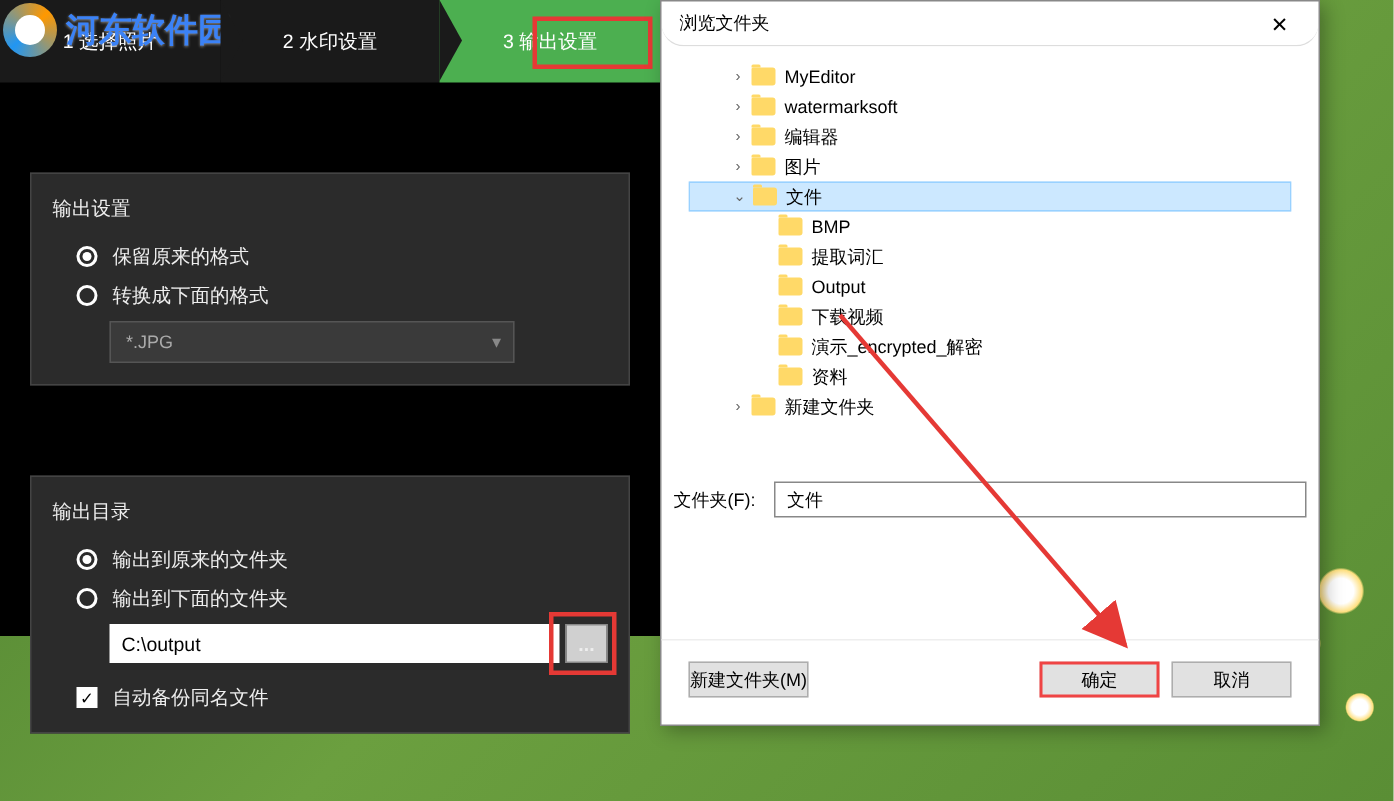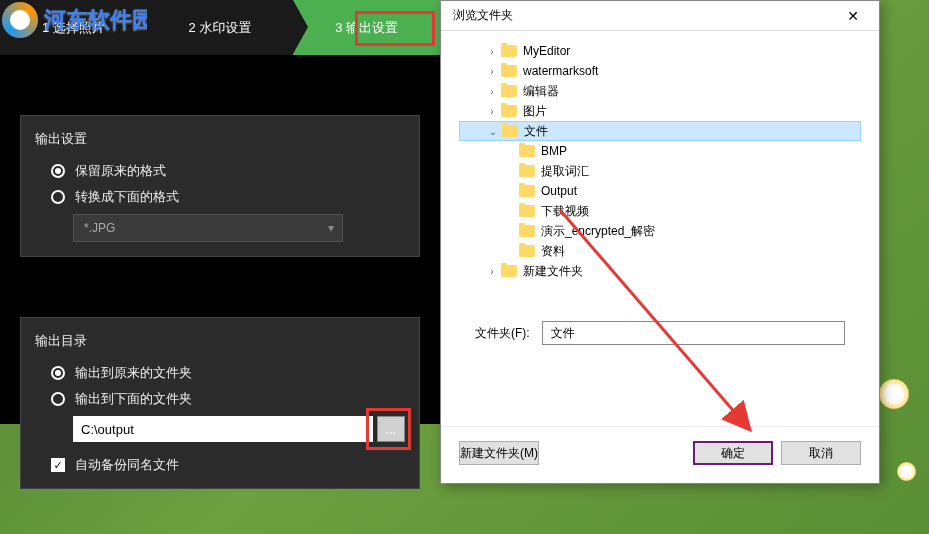--- a/index.html
+++ b/index.html
@@ -37,39 +37,39 @@
 .path-row { display: flex; align-items: center; margin: 8px 0 0 38px; position: relative; }
 .path-input { flex: 1; background: #fff; color: #000; padding: 5px 8px; font-size: 13px; border: none; height: 26px; }
 .path-button { width: 28px; height: 26px; background: #d0d0d0; border: 1px solid #888; margin-left: 4px; display: flex; align-items: center; justify-content: center; font-weight: bold; font-size: 13px; cursor: pointer; }
 .browse-highlight { position: absolute; right: -6px; top: -8px; width: 45px; height: 42px; border: 3px solid #e53935; }
 
 .check-row { display: flex; align-items: center; margin: 14px 0 0 16px; font-size: 13px; }
 .check { width: 14px; height: 14px; background: #fff; margin-right: 10px; display: flex; align-items: center; justify-content: center; color: #000; font-size: 11px; }
 
 
 .dialog { position: absolute; top: 0; left: 440px; width: 440px; height: 484px; background: #fff; border: 1px solid #888; box-shadow: 3px 3px 12px rgba(0,0,0,0.3); z-index: 5; display: flex; flex-direction: column; }
-.title-bar { height: 30px; display: flex; align-items: center; justify-content: space-between; padding: 0 6px 0 12px; font-size: 12px; border-bottom: 1px solid #ddd; }
+.title-bar { height: 30px; display: flex; align-items: center; justify-content: space-between; padding: 0 6px 0 12px; font-size: 12px; border-bottom: 1px solid #ddd; border-radius: 15px; }
 .close-btn { width: 40px; height: 24px; display: flex; align-items: center; justify-content: center; font-size: 14px; cursor: pointer; }
 .prompt { padding: 12px 18px 6px; font-size: 12px; }
 .tree { margin: 6px 18px; border: none; height: 270px; overflow: auto; font-size: 12px; padding: 4px 0; }
 .tree-item { display: flex; align-items: center; height: 20px; padding-left: 12px; cursor: pointer; }
 .tree-item.sel { background: #cce8ff; border: 1px solid #99d1ff; height: 20px; }
 .expander { width: 14px; text-align: center; color: #666; font-size: 10px; }
 .folder-icon { width: 16px; height: 12px; background: #ffd968; border-radius: 1px 2px 2px 1px; margin: 0 6px 0 2px; position: relative; }
 .folder-icon::before { content: ''; position: absolute; top: -2px; left: 0; width: 6px; height: 2px; background: #ffd968; border-radius: 1px 1px 0 0; }
 .ind1 { padding-left: 26px; }
 .ind2 { padding-left: 44px; }
 
-.folder-row { display: flex; align-items: center; padding: 8px 34px; font-size: 12px; gap: 12px; }
+.folder-row { display: flex; align-items: center; padding: 8px 8px; font-size: 12px; gap: 12px; }
 .folder-input { flex: 1; border: 1px solid #888; padding: 4px 8px; font-size: 12px; height: 24px; }
 
 .btn-row { display: flex; justify-content: flex-end; gap: 8px; padding: 14px 18px 18px; border-top: 1px solid #eee; margin-top: auto; position: relative; }
 .newfolder-btn { position: absolute; left: 18px; }
 .dlg-btn { min-width: 80px; height: 24px; border: 1px solid #adadad; background: #e1e1e1; font-size: 12px; cursor: pointer; display: flex; align-items: center; justify-content: center; }
-.dlg-btn.focus { border: 2px solid #701a75; margin-left: 22px; }
+.dlg-btn.focus { border: 2px solid #ef4444; margin-left: 22px; }
 
 
 .arrow-svg { position: absolute; top: 200px; left: 550px; width: 230px; height: 250px; z-index: 10; pointer-events: none; }
 </style>
 </head>
 <body>
 
 <div class="flower f1"></div>
 <div class="flower f2"></div>
 <div class="flower f3"></div>

